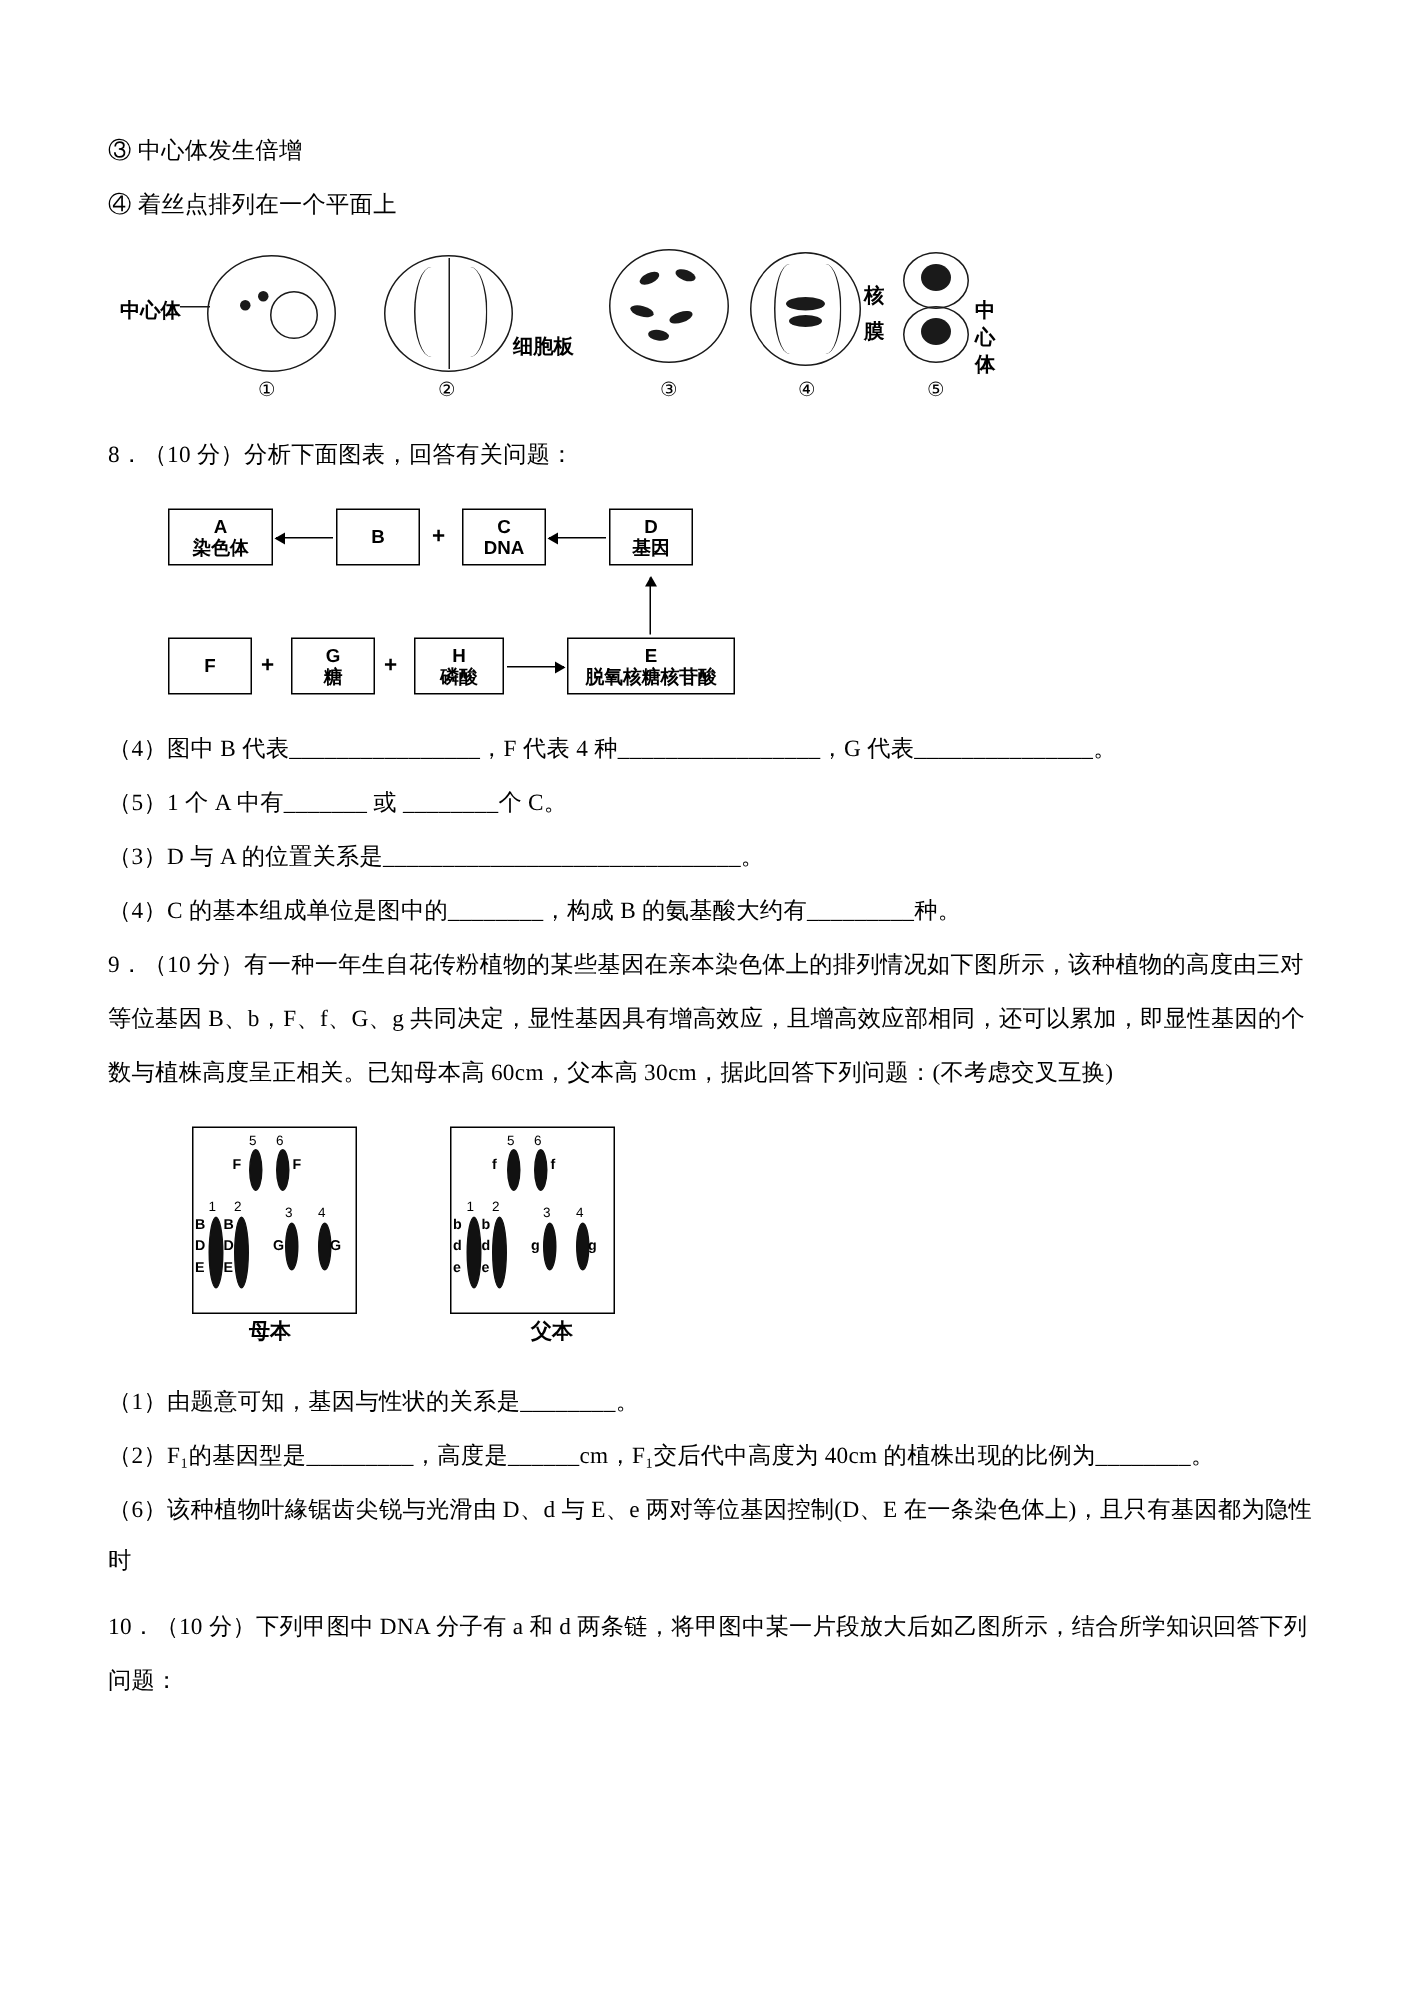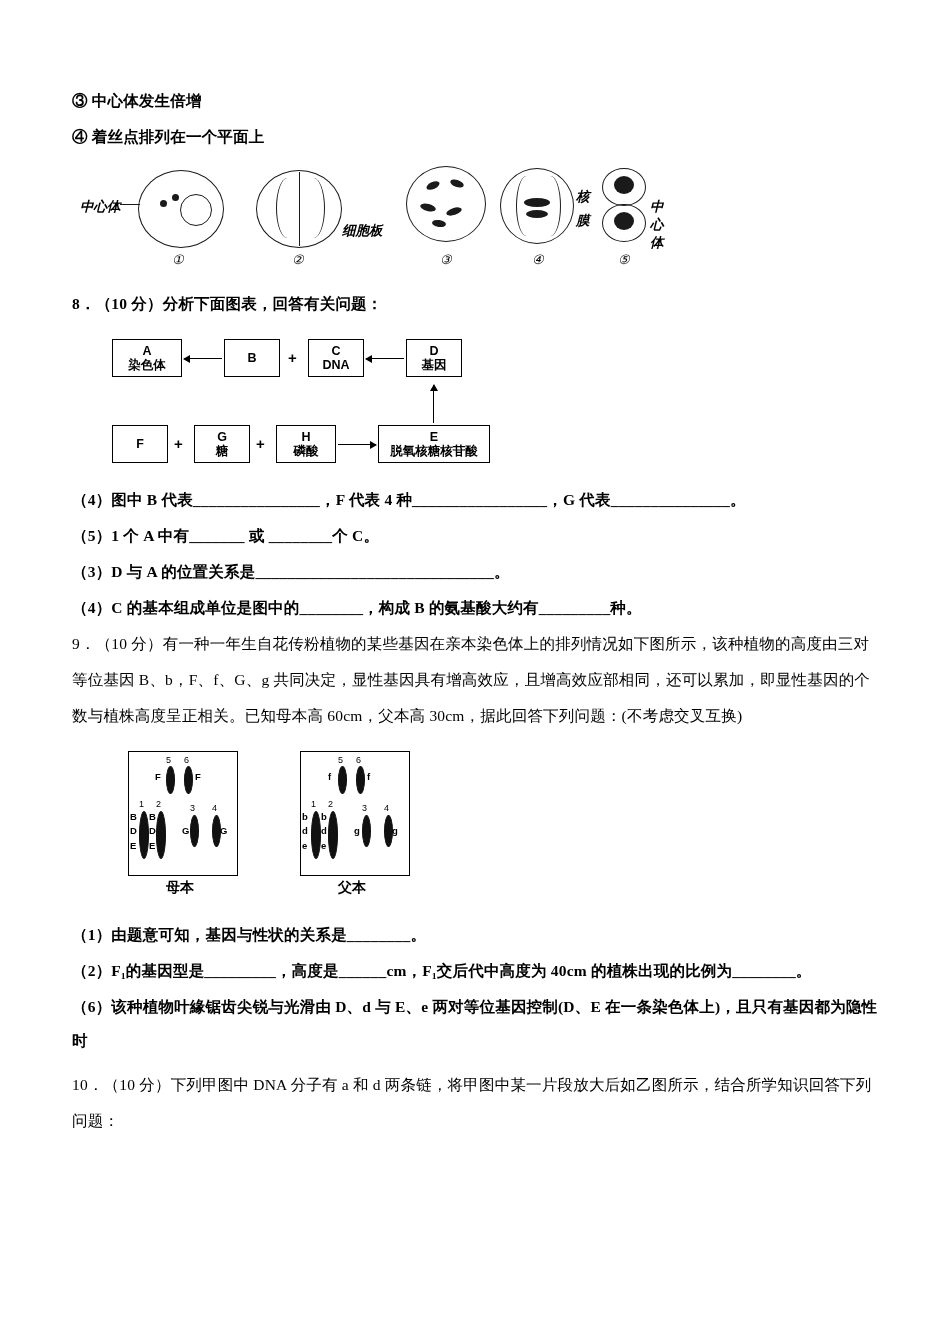--- a/index.html
+++ b/index.html
@@ -16,29 +16,28 @@
     min-height: 1344px;
     padding: 84px 72px 40px 72px;
     box-sizing: border-box;
   }
   .line {
     font-size: 15.5px;
     line-height: 34px;
     margin: 0 0 2px 0;
     letter-spacing: 0.2px;
   }
-  .bold { font-weight: bold; }
+  .bold { font-weight: normal; }
 
   
   .fig-mitosis {
     position: relative;
     width: 590px;
     height: 115px;
     margin: 10px 0 8px 8px;
-    font-style: italic;
   }
   .fig-mitosis .cell {
     position: absolute;
     border: 1.6px solid #1a1a1a;
     border-radius: 50%;
     box-sizing: border-box;
   }
   .fig-mitosis .lbl {
     position: absolute;
     font-size: 13.5px;
@@ -329,21 +328,21 @@
 
     <div class="chr-lbl" style="left:174px; top:70px;">b</div>
     <div class="chr-lbl" style="left:193px; top:70px;">b</div>
     <div class="chr-lbl" style="left:174px; top:84px;">d</div>
     <div class="chr-lbl" style="left:193px; top:84px;">d</div>
     <div class="chr-lbl" style="left:174px; top:99px;">e</div>
     <div class="chr-lbl" style="left:193px; top:99px;">e</div>
     <div class="chr-lbl" style="left:226px; top:84px;">g</div>
     <div class="chr-lbl" style="left:264px; top:84px;">g</div>
 
-    <div class="chrom-cap" style="left:210px; top:138px;">父本</div>
+    <div class="chrom-cap" style="left:226px; top:138px;">父本</div>
   </div>
 
   <p class="line bold" style="margin-top:22px;">（1）由题意可知，基因与性状的关系是________。</p>
   <p class="line bold">（2）F₁的基因型是_________，高度是______cm，F₁交后代中高度为 40cm 的植株出现的比例为________。</p>
   <p class="line bold">（6）该种植物叶緣锯齿尖锐与光滑由 D、d 与 E、e 两对等位基因控制(D、E 在一条染色体上)，且只有基因都为隐性时</p>
 
   <p class="line" style="margin-top:10px;">10．（10 分）下列甲图中 DNA 分子有 a 和 d 两条链，将甲图中某一片段放大后如乙图所示，结合所学知识回答下列</p>
   <p class="line">问题：</p>
 
 </div>

